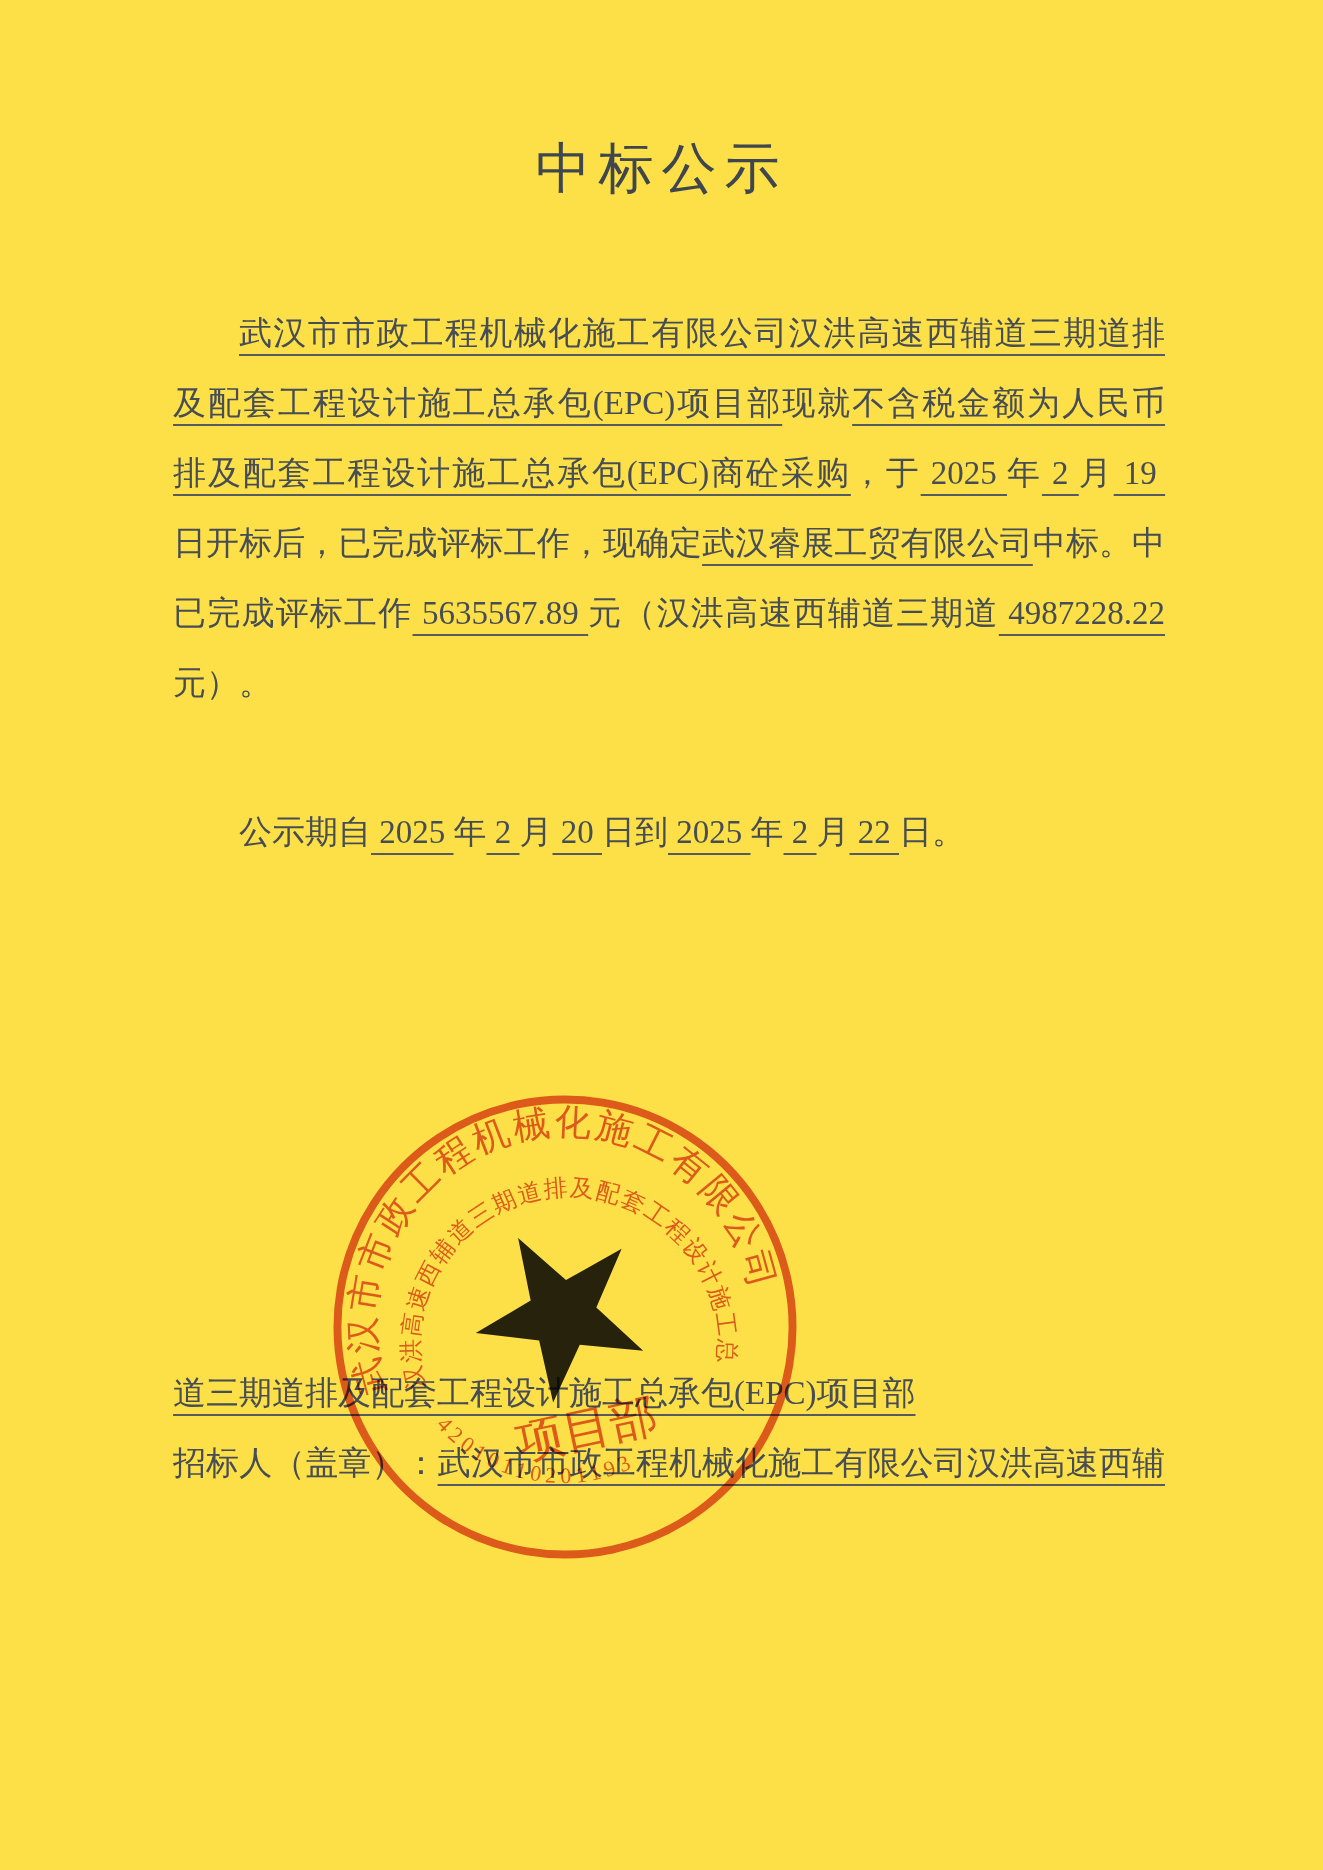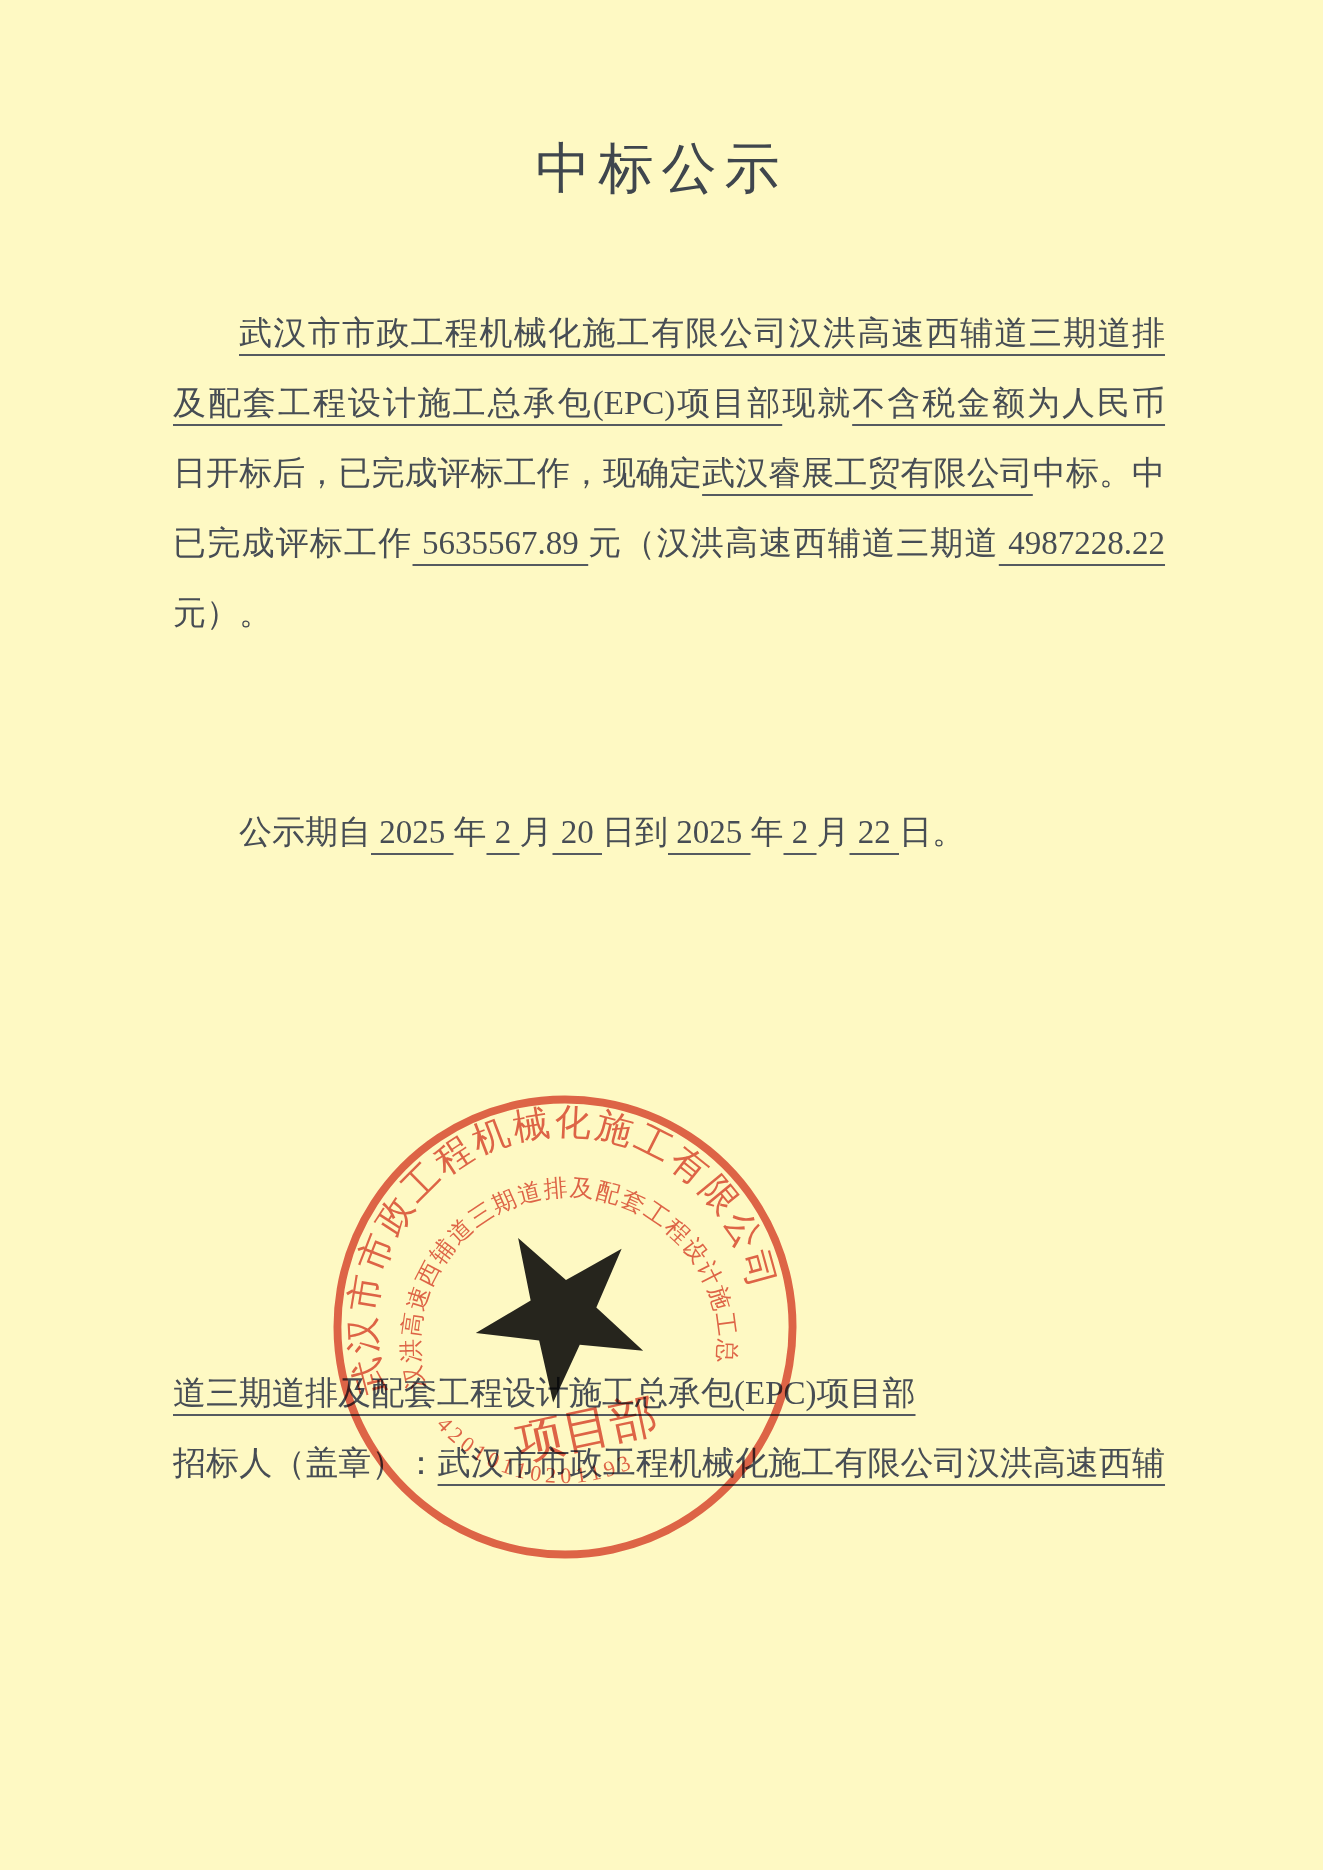--- a/index.html
+++ b/index.html
@@ -1,19 +1,19 @@
 <!DOCTYPE html>
 <html><head>
 <meta charset="utf-8">
 <style>
   html,body{margin:0;padding:0;background:#ffffff;}
   .page{
     position:relative;
     width:1323px;height:1870px;
-    background:#fef9c3;
+    background:#fde047;
     overflow:hidden;
     font-family:"Liberation Serif","DejaVu Serif",serif;
     color:#474d54;
   }
   .doc-title{
     position:absolute;top:132px;left:0;width:100%;
     text-align:center;
     font-size:55px;letter-spacing:8px;
     color:#3f464d;font-weight:400;
   }
@@ -52,20 +52,21 @@
 </head>
 <body>
 
 <div class="page">
 
   <div class="doc-title">中标公示</div>
 
   <div class="textblock p1">
     <span class="ln jl ind"><span class="seg seg-u">武汉市市政工程机械化施工有限公司汉洪高速西辅道三期道排</span></span>
     <span class="ln jl"><span class="seg seg-u">及配套工程设计施工总承包(EPC)项目部</span><span class="seg">现就</span><span class="seg seg-u">不含税金额为人民币</span></span>
+    <span class="ln jl"><span class="seg seg-u">排及配套工程设计施工总承包(EPC)商砼采购</span><span class="seg">，于</span><span class="seg seg-u">&nbsp;2025&nbsp;</span><span class="seg">年</span><span class="seg seg-u">&nbsp;2&nbsp;</span><span class="seg">月</span><span class="seg seg-u">&nbsp;19&nbsp;</span></span>
     <span class="ln jl"><span class="seg">日开标后，已完成评标工作，现确定</span><span class="seg seg-u">武汉睿展工贸有限公司</span><span class="seg">中标。中</span></span>
     <span class="ln jl"><span class="seg">已完成评标工作</span><span class="seg seg-u">&nbsp;5635567.89&nbsp;</span><span class="seg">元（汉洪高速西辅道三期道</span><span class="seg seg-u">&nbsp;4987228.22</span></span>
     <span class="ln"><span class="seg">元）。</span></span>
   </div>
 
   <div class="textblock p2">
     <span class="ln ind"><span class="seg">公示期自</span><span class="seg seg-u">&nbsp;2025&nbsp;</span><span class="seg">年</span><span class="seg seg-u">&nbsp;2&nbsp;</span><span class="seg">月</span><span class="seg seg-u">&nbsp;20&nbsp;</span><span class="seg">日到</span><span class="seg seg-u">&nbsp;2025&nbsp;</span><span class="seg">年</span><span class="seg seg-u">&nbsp;2&nbsp;</span><span class="seg">月</span><span class="seg seg-u">&nbsp;22&nbsp;</span><span class="seg">日。</span></span>
   </div>
 
   <div class="textblock footerblock">

